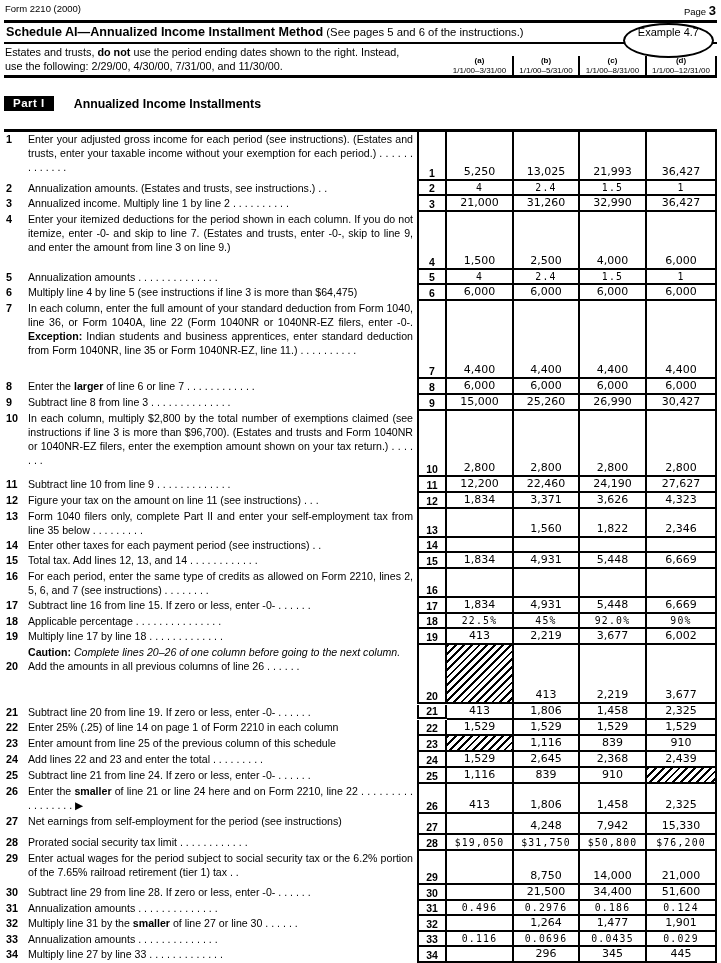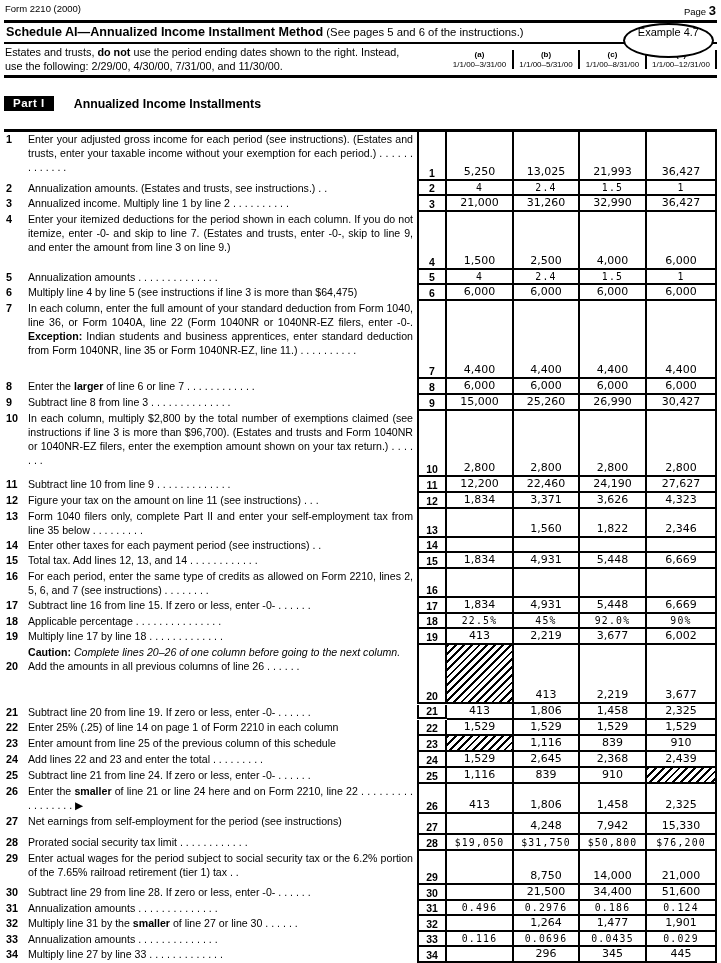--- a/index.html
+++ b/index.html
@@ -6,21 +6,21 @@
   .page{width:721px;height:963px;box-sizing:border-box;padding:3px 4px 0;background:#fff;color:#000;
         font-family:"Liberation Sans",sans-serif;position:relative;overflow:hidden;}
   
   .topbar{display:flex;justify-content:space-between;align-items:flex-start;font-size:9.5px;padding:0 1px 2px;}
   .pageno b{font-size:13px;}
   
   .titlebar{position:relative;border-top:3px solid #000;border-bottom:2px solid #000;padding:2px 2px 3px;font-size:11.3px;}
   .sched{font-weight:bold;font-size:12.6px;}
   .badge{position:absolute;right:3px;top:0;border:2px solid #000;border-radius:50%;padding:1px 13px 18px;font-size:11px;background:#fff;}
   
-  .headrow{display:flex;border-bottom:3px solid #000;align-items:center;}
+  .headrow{display:flex;border-bottom:3px solid #000;align-items:flex-end;}
   .note{flex:1;font-size:10.8px;line-height:13.6px;padding:2px 6px 2px 1px;}
   .hn{width:30px;box-sizing:border-box;border-left:2px solid #000;border-right:2px solid #000;}
   .hc{box-sizing:border-box;border-right:2px solid #000;display:flex;flex-direction:column;justify-content:center;
       align-items:center;text-align:center;font-size:8px;line-height:9.6px;}
   .hc .cl{font-weight:bold;}
   .wa{width:67px}.wb{width:66px}.wc{width:67px}.wd{width:70px}
   
   .partbar{display:flex;align-items:center;border-bottom:3px solid #000;padding:18px 0;}
   .partbar.p2{border-top:2.5px solid #000;}
   .plabel{background:#000;color:#fff;font-weight:bold;font-size:11.5px;padding:1px 9px 2px;letter-spacing:.5px;}

